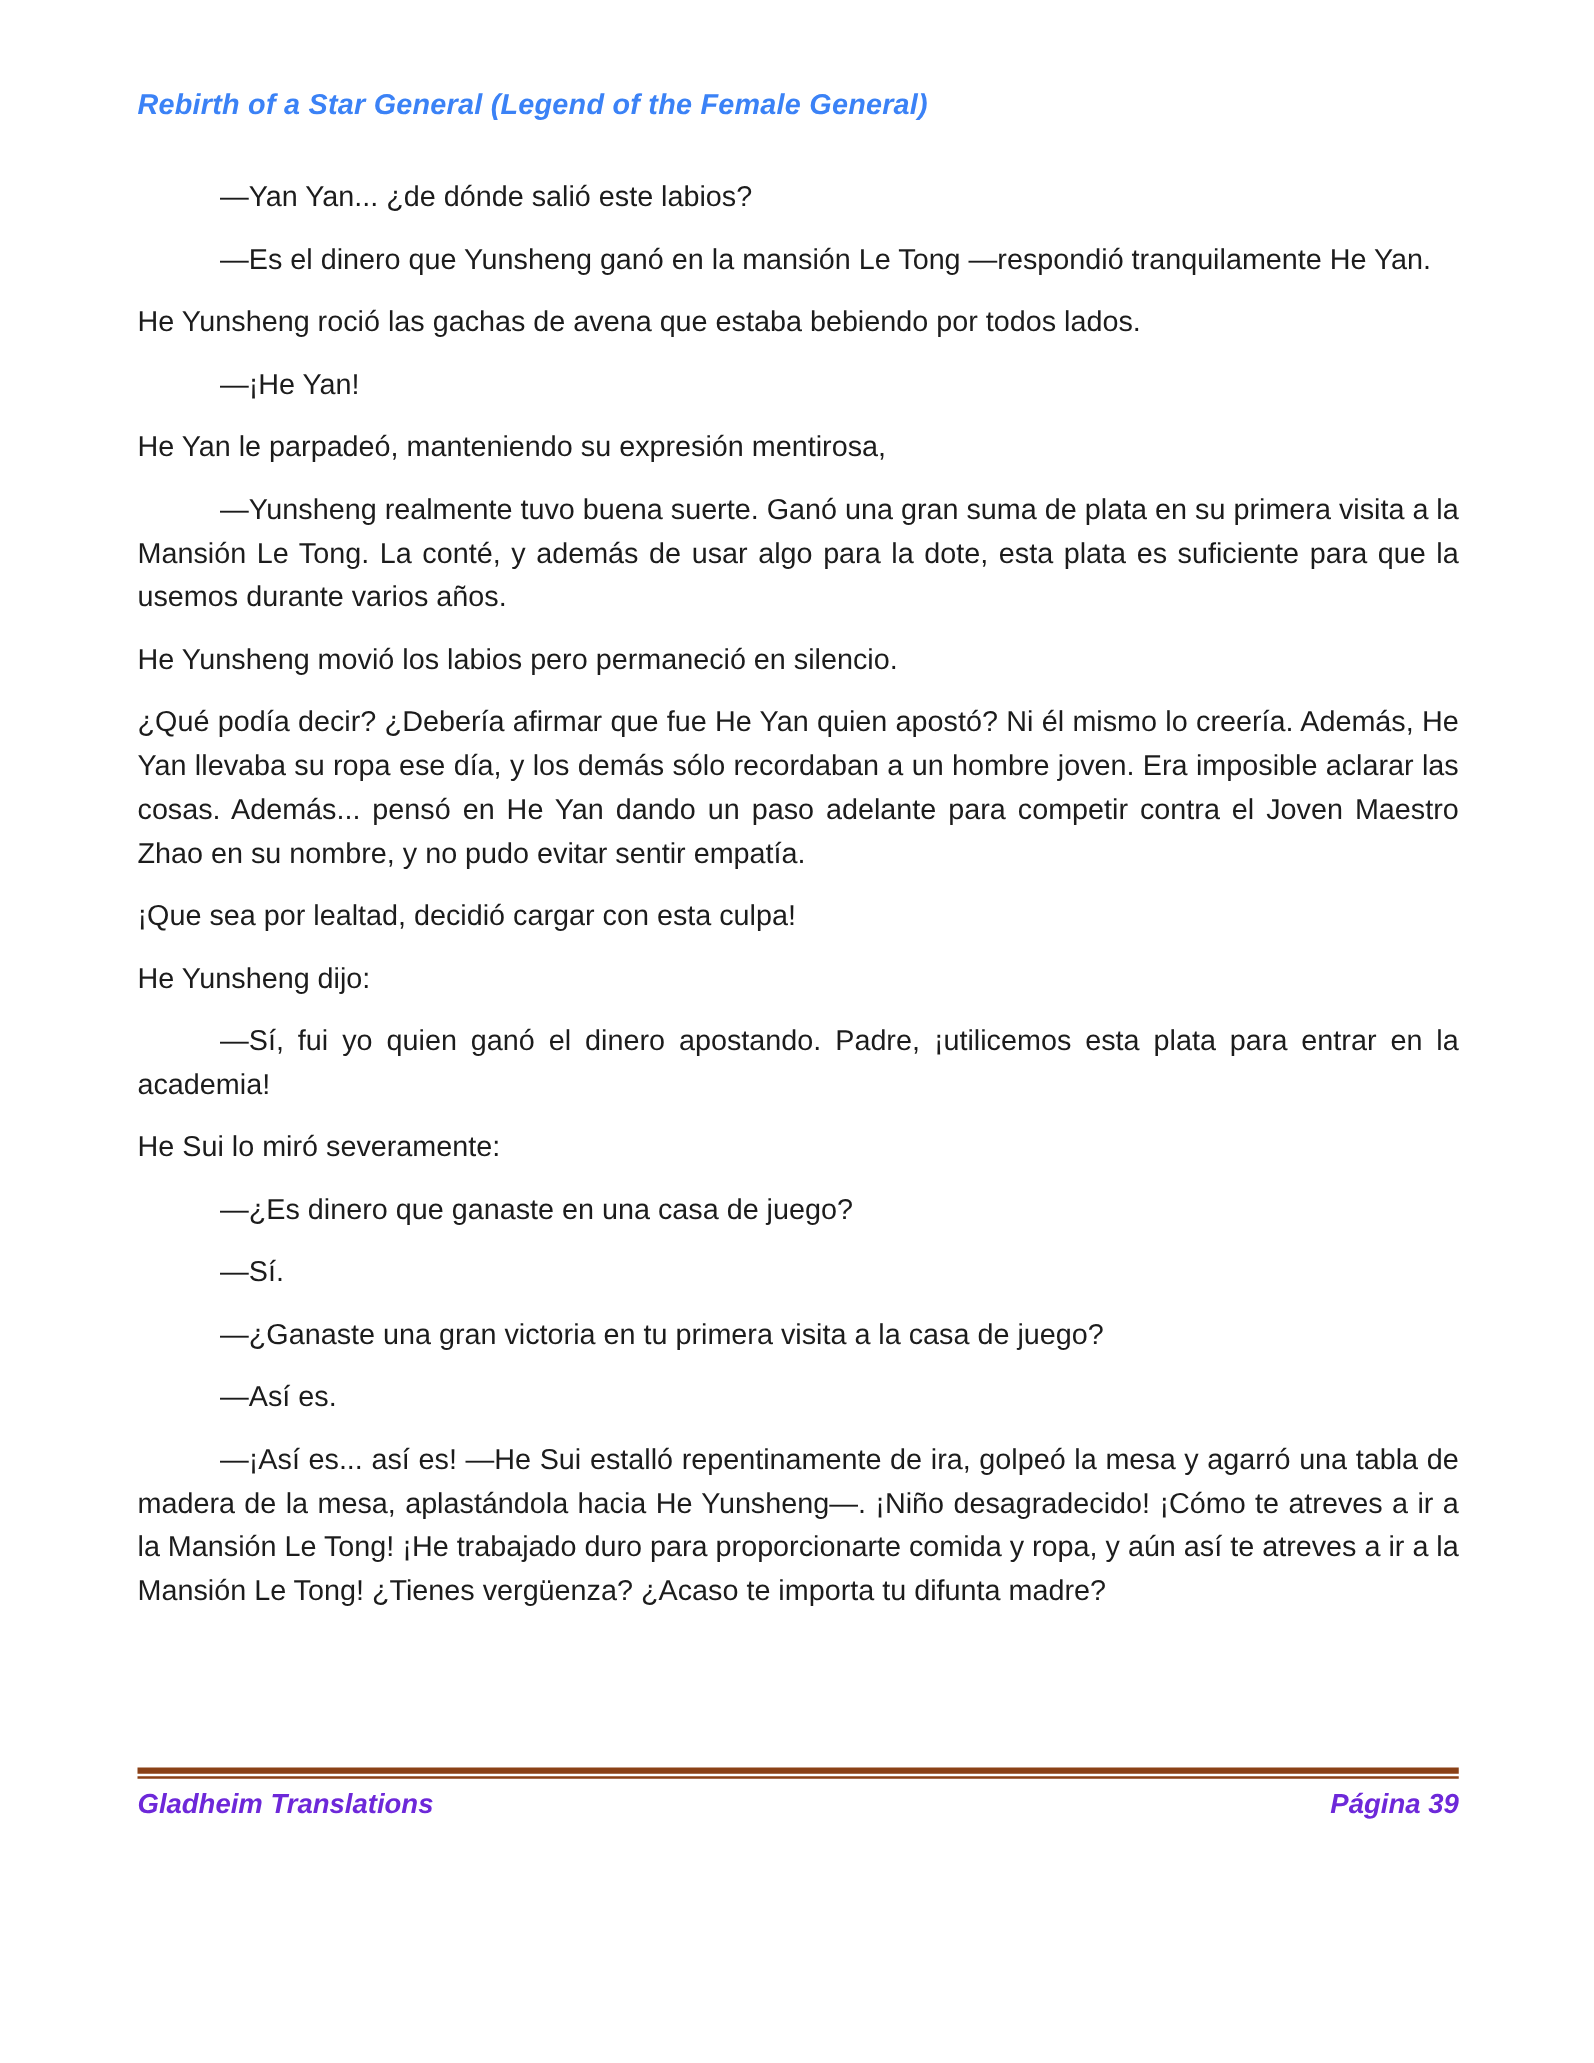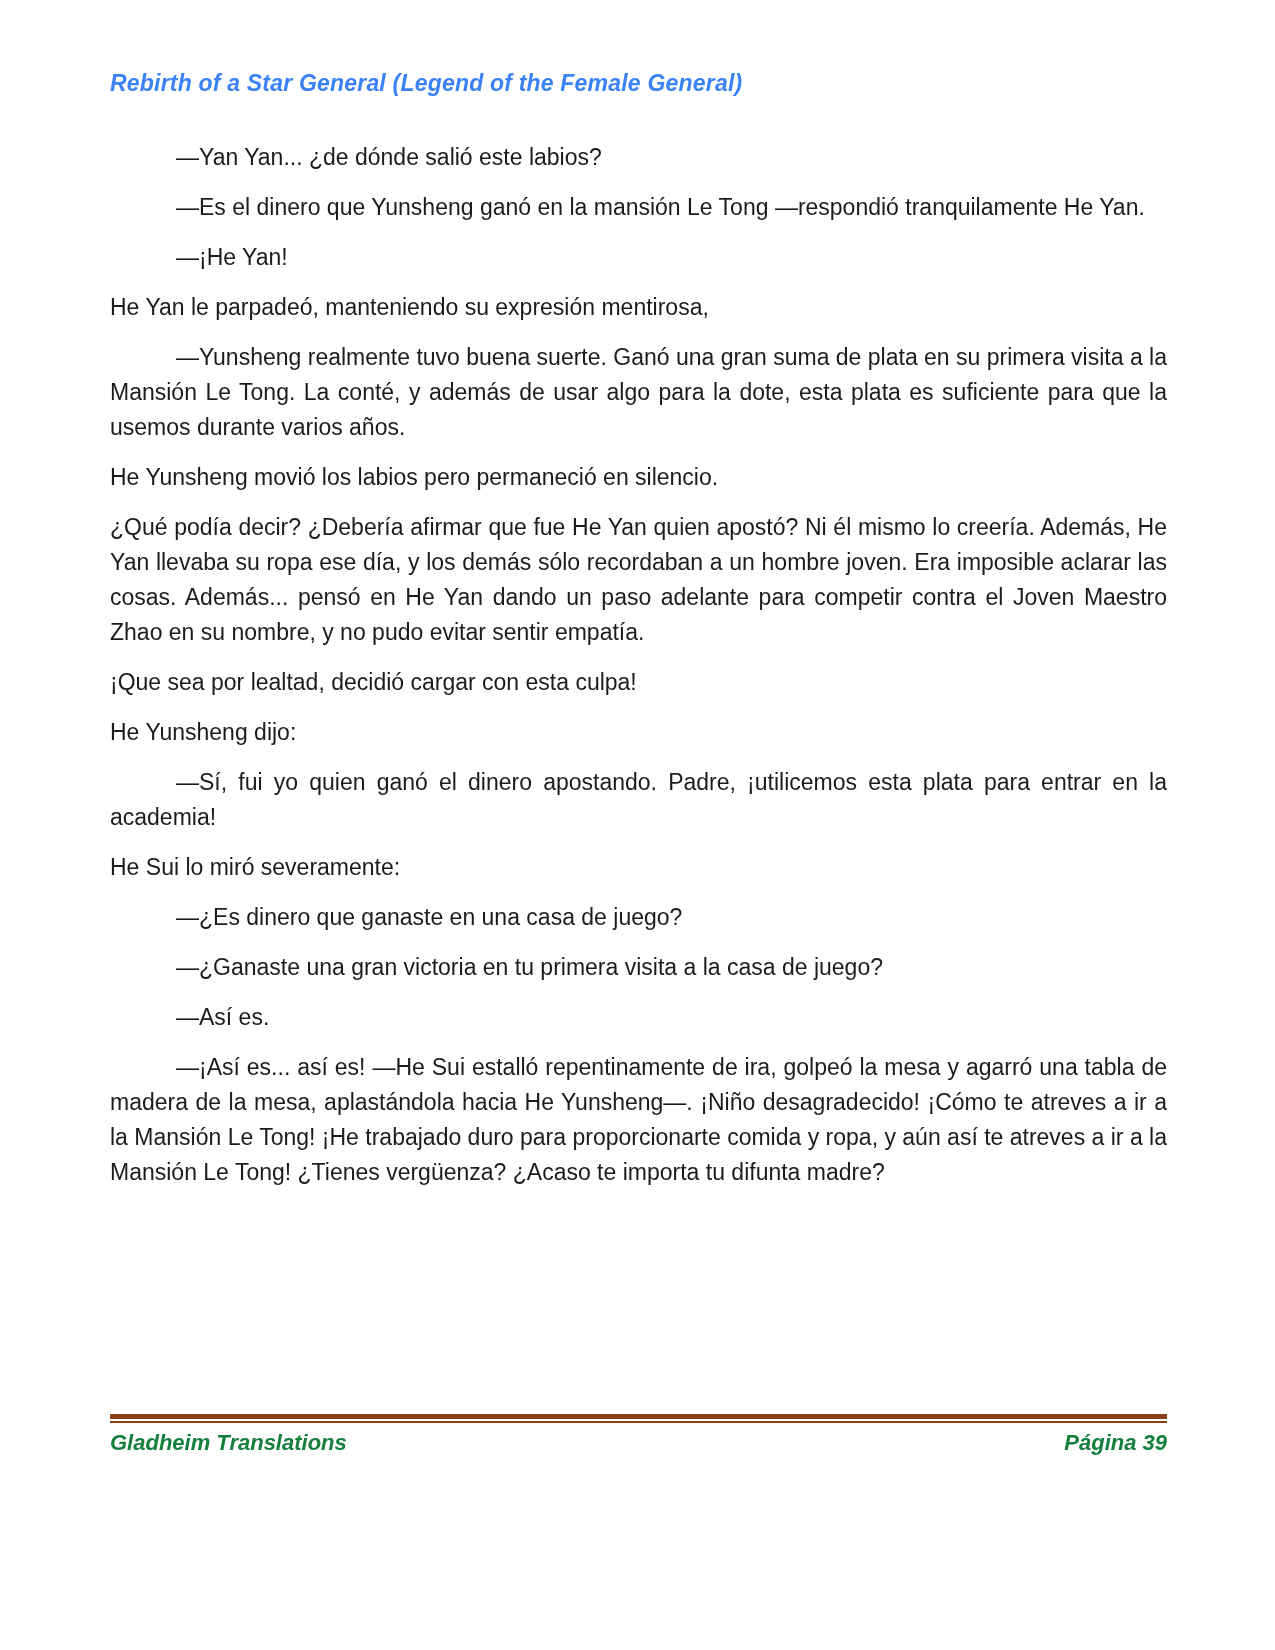--- a/index.html
+++ b/index.html
@@ -62,43 +62,45 @@
     margin-top: 2px;
   }
   .footer-row {
     display: flex;
     justify-content: space-between;
     align-items: baseline;
     margin-top: 7px;
     font-weight: bold;
     font-style: italic;
     font-size: 22px;
-    color: #15803d;
+    color: #6d28d9;
   }
 </style>
 </head>
 <body>
 
 <div class="page">
 
   <div class="doc-header">Rebirth of a Star General (Legend of the Female General)</div>
 
   <div class="doc-content">
       <p class="para dialogue">—Yan Yan... ¿de dónde salió este labios?</p>
       <p class="para dialogue">—Es el dinero que Yunsheng ganó en la mansión Le Tong —respondió tranquilamente He Yan.</p>
+      <p class="para plain">He Yunsheng roció las gachas de avena que estaba bebiendo por todos lados.</p>
       <p class="para dialogue">—¡He Yan!</p>
       <p class="para plain">He Yan le parpadeó, manteniendo su expresión mentirosa,</p>
       <p class="para dialogue">—Yunsheng realmente tuvo buena suerte. Ganó una gran suma de plata en su primera visita a la Mansión Le Tong. La conté, y además de usar algo para la dote, esta plata es suficiente para que la usemos durante varios años.</p>
       <p class="para plain">He Yunsheng movió los labios pero permaneció en silencio.</p>
       <p class="para plain">¿Qué podía decir? ¿Debería afirmar que fue He Yan quien apostó? Ni él mismo lo creería. Además, He Yan llevaba su ropa ese día, y los demás sólo recordaban a un hombre joven. Era imposible aclarar las cosas. Además... pensó en He Yan dando un paso adelante para competir contra el Joven Maestro Zhao en su nombre, y no pudo evitar sentir empatía.</p>
       <p class="para plain">¡Que sea por lealtad, decidió cargar con esta culpa!</p>
       <p class="para plain">He Yunsheng dijo:</p>
       <p class="para dialogue">—Sí, fui yo quien ganó el dinero apostando. Padre, ¡utilicemos esta plata para entrar en la academia!</p>
       <p class="para plain">He Sui lo miró severamente:</p>
       <p class="para dialogue">—¿Es dinero que ganaste en una casa de juego?</p>
+      <p class="para dialogue">—Sí.</p>
       <p class="para dialogue">—¿Ganaste una gran victoria en tu primera visita a la casa de juego?</p>
       <p class="para dialogue">—Así es.</p>
       <p class="para dialogue">—¡Así es... así es! —He Sui estalló repentinamente de ira, golpeó la mesa y agarró una tabla de madera de la mesa, aplastándola hacia He Yunsheng—. ¡Niño desagradecido! ¡Cómo te atreves a ir a la Mansión Le Tong! ¡He trabajado duro para proporcionarte comida y ropa, y aún así te atreves a ir a la Mansión Le Tong! ¿Tienes vergüenza? ¿Acaso te importa tu difunta madre?</p>
     </div>
 
   <div class="doc-footer">
     <div class="rule-thick" style="background: rgb(138, 65, 23);"></div>
     <div class="rule-thin" style="background: rgb(138, 65, 23);"></div>
     <div class="footer-row">
       <span>Gladheim Translations</span>

